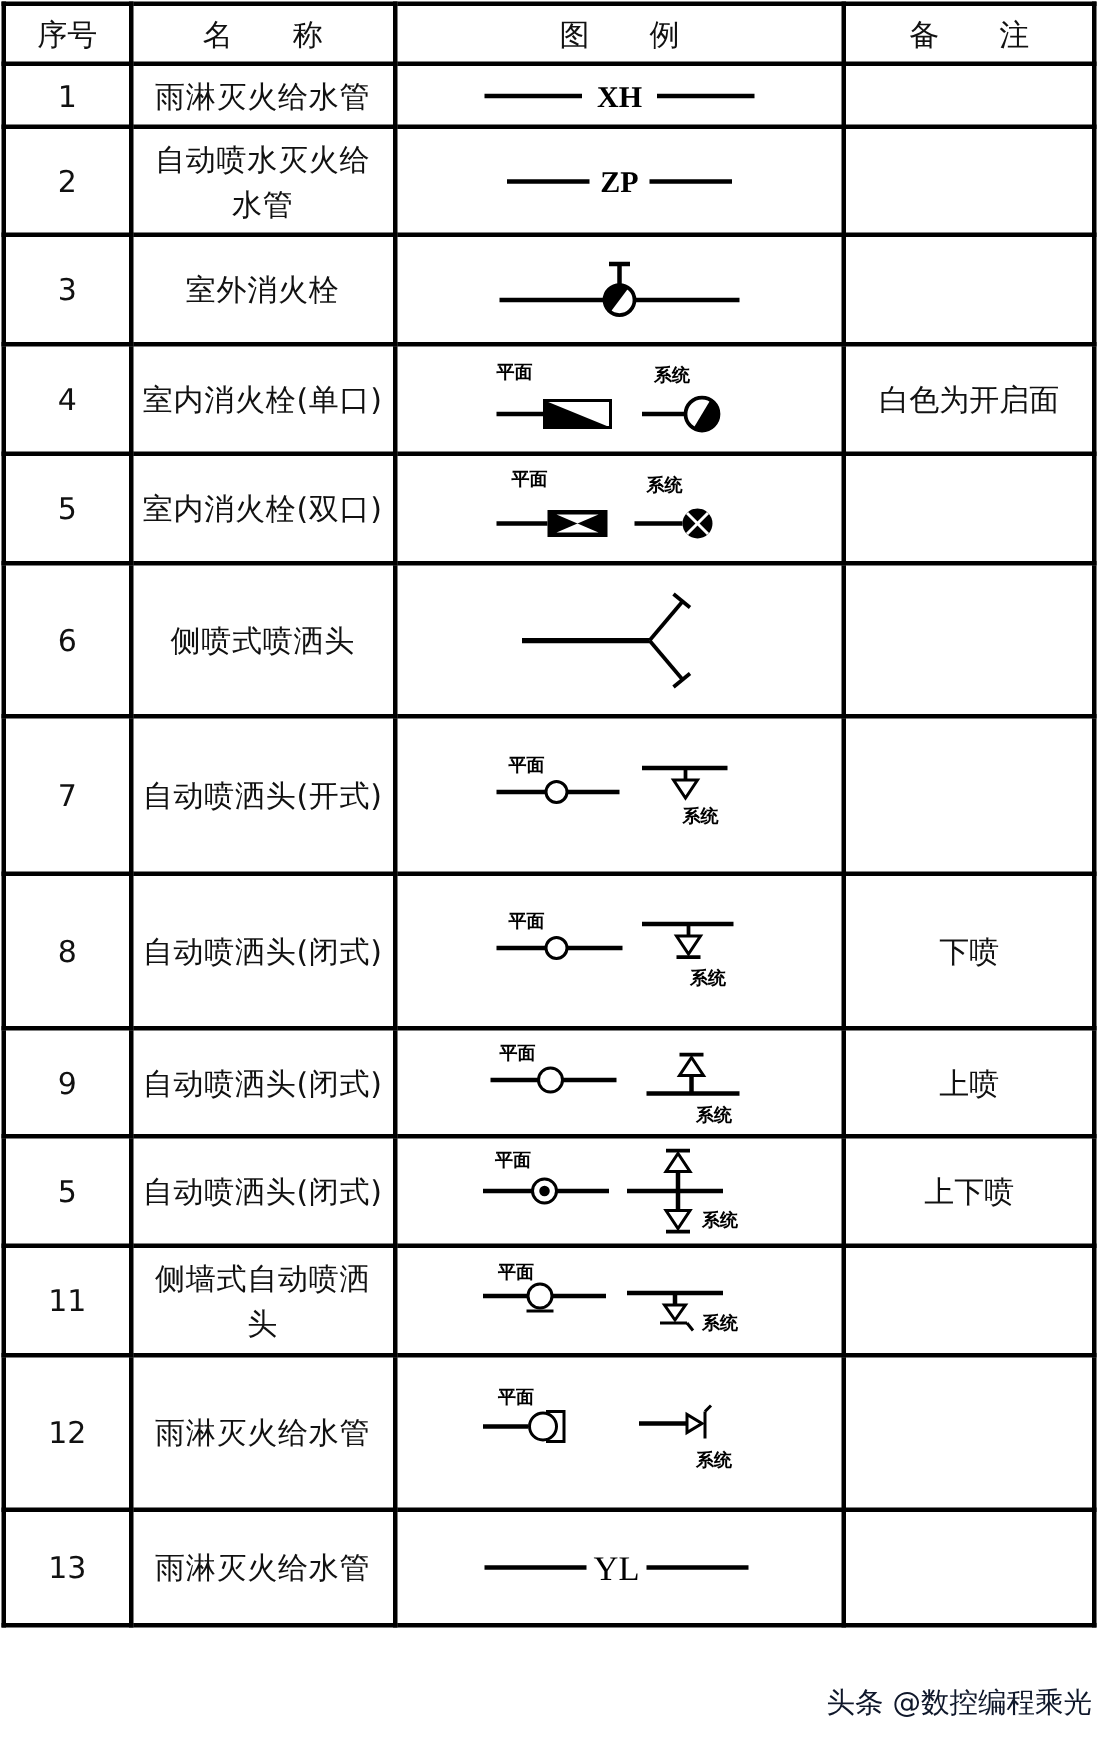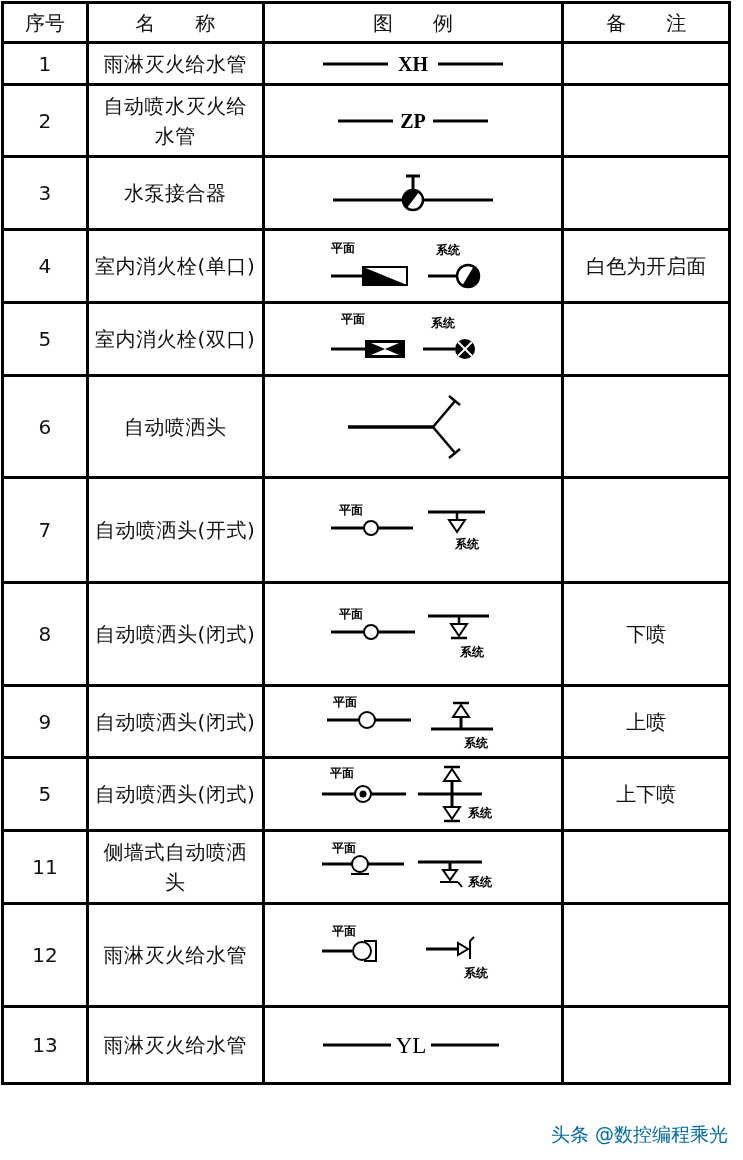--- a/index.html
+++ b/index.html
@@ -10,21 +10,21 @@
   table.legend td, table.legend th { border:3px solid #000; text-align:center;
                  vertical-align:middle; padding:0; font-weight:normal; font-size:20px; line-height:30px; }
   .c-no { width:84px; }
   .c-name { width:174px; }
   .c-sym { width:297px; }
   .c-note { width:165px; }
   th { font-size:21px; }
   .name { padding:0 6px !important; letter-spacing:0.5px; }
   .sym svg { display:block; margin:0 auto; }
   .small { font-family:"DejaVu Serif","Liberation Serif",serif; font-weight:bold; font-size:12px; }
-  .watermark { position:absolute; left:551px; top:1122px; font-size:19px; color:#0369a1;
+  .watermark { position:absolute; left:551px; top:1122px; font-size:19px; color:#0f172a;
                letter-spacing:0px; text-shadow:0 0 2px #fff, 0 0 2px #fff; }
 </style>
 </head>
 <body>
 
 <table class="legend">
   <colgroup>
       <col class="c-no">
       <col class="c-name">
       <col class="c-sym">
@@ -59,21 +59,21 @@
         <line x1="15" y1="12" x2="70" y2="12" stroke="#000" stroke-width="3"></line>
         <text x="90" y="19" text-anchor="middle" font-family="Liberation Serif, serif" font-weight="bold" font-size="20">ZP</text>
         <line x1="110" y1="12" x2="165" y2="12" stroke="#000" stroke-width="3"></line>
       </svg>
     </td>
     <td></td>
   </tr>
 
   <tr style="height:73px">
     <td>3</td>
-    <td class="name">水泵接合器</td>
+    <td class="name">室外消火栓</td>
     <td class="sym">
       <svg width="180" height="50">
         <line x1="10" y1="32" x2="170" y2="32" stroke="#000" stroke-width="3"></line>
         <line x1="90" y1="8" x2="90" y2="22" stroke="#000" stroke-width="3"></line>
         <line x1="83" y1="8" x2="97" y2="8" stroke="#000" stroke-width="3"></line>
         <circle cx="90" cy="32" r="10" fill="#fff" stroke="#000" stroke-width="2.5"></circle>
         <path d="M 84 40 A 10 10 0 0 1 96 24 Z" fill="#000"></path>
       </svg>
     </td>
     <td></td>
@@ -112,21 +112,21 @@
         <circle cx="142" cy="40" r="10" fill="#000"></circle>
         <line x1="135" y1="33" x2="149" y2="47" stroke="#fff" stroke-width="2"></line>
         <line x1="149" y1="33" x2="135" y2="47" stroke="#fff" stroke-width="2"></line>
       </svg>
     </td>
     <td></td>
   </tr>
 
   <tr style="height:102px">
     <td>6</td>
-    <td class="name">自动喷洒头</td>
+    <td class="name">侧喷式喷洒头</td>
     <td class="sym">
       <svg width="180" height="80">
         <line x1="25" y1="40" x2="110" y2="40" stroke="#000" stroke-width="3.5"></line>
         <line x1="110" y1="40" x2="132" y2="14" stroke="#000" stroke-width="2.5"></line>
         <line x1="110" y1="40" x2="132" y2="66" stroke="#000" stroke-width="2.5"></line>
         <line x1="126" y1="9" x2="137" y2="18" stroke="#000" stroke-width="2.5"></line>
         <line x1="126" y1="71" x2="137" y2="62" stroke="#000" stroke-width="2.5"></line>
       </svg>
     </td>
     <td></td>

